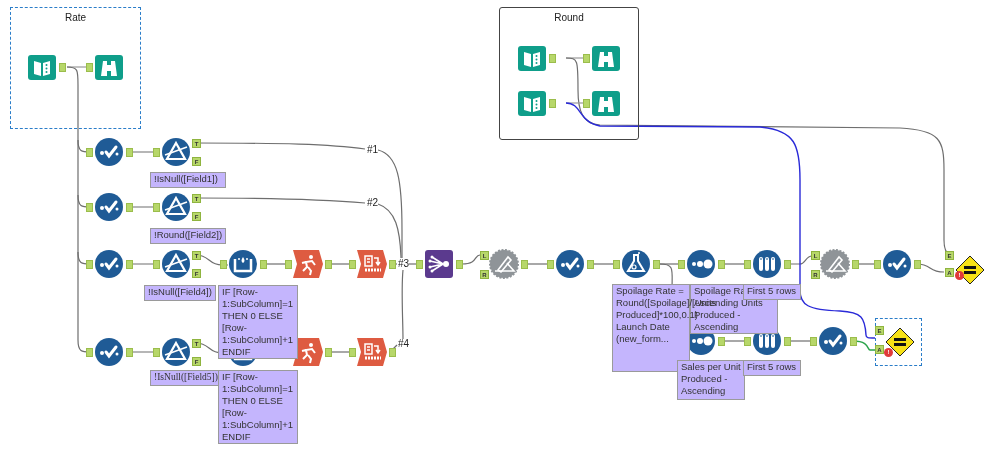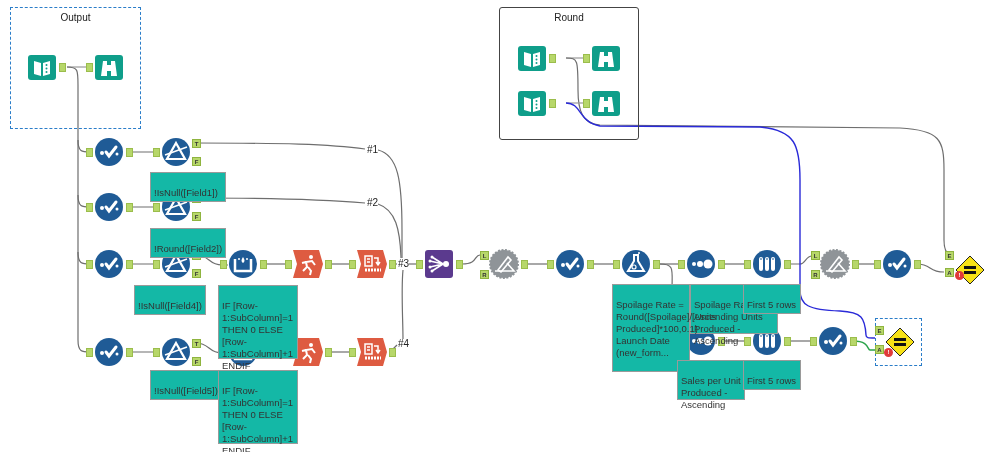--- a/index.html
+++ b/index.html
@@ -4,21 +4,21 @@
 <style>
   html, body { margin:0; padding:0; background:#ffffff; }
   body { width:998px; height:452px; position:relative; overflow:hidden; font-family:"Liberation Sans", sans-serif; }
   #canvas { position:absolute; left:0; top:0; width:998px; height:452px; }
   .container { position:absolute; box-sizing:border-box; }
   .container-title { position:absolute; left:0; right:0; top:4px; text-align:center; font-size:10px; color:#222; }
   .tool { position:absolute; width:30px; height:30px; }
   .tool svg { width:30px; height:30px; display:block; }
   .anchor { position:absolute; width:7px; height:9px; background:#b7d76a; border:1px solid #9bbd4c; box-sizing:border-box; }
   .anchor-lbl { position:absolute; width:9px; height:9px; background:#b7d76a; border:1px solid #8fb43f; box-sizing:border-box; font-size:6px; font-weight:bold; color:#333; text-align:center; line-height:8px; }
-  .note { position:absolute; background:#14b8a6; border:1px solid #9a9a9a; font-size:9.5px; color:#333; padding:14px 3px; box-sizing:border-box; line-height:12px; font-family:"Liberation Sans", sans-serif; }
+  .note { position:absolute; background:#c4b5fd; border:1px solid #9a9a9a; font-size:9.5px; color:#333; padding:0 3px; box-sizing:border-box; line-height:12px; font-family:"Liberation Sans", sans-serif; }
   .hash { position:absolute; font-size:10px; color:#222; font-family:"Liberation Sans", sans-serif; background:#fff; line-height:10px; }
   .err { position:absolute; width:9px; height:9px; border-radius:50%; background:#e03a3a; color:#fff; font-size:6px; text-align:center; line-height:9px; font-weight:bold; }
 </style>
 </head>
 <body>
 
 <svg id="canvas" viewBox="0 0 998 452">
   <g fill="none" stroke="#6e6e6e" stroke-width="1.2">
 
     <path d="M67 67 L92 67" stroke="#999"></path>
@@ -66,21 +66,21 @@
     <path d="M566 58 C578 58 578 60 578 90 C578 110 582 124 600 125 L900 128 C940 130 944 140 944 170 L944 240 C944 252 948 256 954 256"></path>
     <path d="M566 103 L590 103" stroke="#999"></path>
   </g>
 
   <path d="M566 103 C582 103 578 122 600 126 L760 127 C795 130 800 145 800 180 L800 290 C800 305 808 310 840 311 C862 312 865 318 866 335 C866 338 868 338 875 338" fill="none" stroke="#2a2ad8" stroke-width="1.4"></path>
 
   <path d="M853 341 C870 341 867 350 870 350 L880 350" fill="none" stroke="#2aa34a" stroke-width="1.4"></path>
 </svg>
 
 <div class="container" style="left:10px;top:7px;width:131px;height:122px;border:1px dashed #2a7dc9;">
-  <div class="container-title">Output</div>
+  <div class="container-title">Rate</div>
 </div>
 <div class="container" style="left:499px;top:7px;width:140px;height:133px;border:1px solid #444;border-radius:3px;">
   <div class="container-title">Round</div>
 </div>
 <div class="container" style="left:875px;top:318px;width:47px;height:48px;border:1px dashed #2a7dc9;"></div>
 
 <div id="tools">
     <div class="tool" style="left: 27px; top: 52px;">
       <svg viewBox="0 0 30 30">
         <rect x="1" y="3" width="28" height="25" rx="3" fill="#0f9e8a"></rect>
@@ -407,23 +407,23 @@
     <div class="anchor-lbl" style="left: 945px; top: 251px;">E</div>
     <div class="anchor-lbl" style="left: 945px; top: 268px;">A</div>
     <div class="anchor-lbl" style="left: 875px; top: 326px;">E</div>
     <div class="anchor-lbl" style="left: 875px; top: 345px;">A</div>
     <div class="err" style="left: 955px; top: 271px;">!</div>
     <div class="err" style="left: 884px; top: 348px;">!</div>
   </div>
 
 <div class="note" style="left:150px;top:172px;width:76px;height:16px;">!IsNull([Field1])</div>
 <div class="note" style="left:150px;top:228px;width:76px;height:16px;">!Round([Field2])</div>
-<div class="note" style="left:134px;top:285px;width:72px;height:16px;">!IsNull([Field4])</div>
+<div class="note" style="left:144px;top:285px;width:72px;height:16px;">!IsNull([Field4])</div>
 <div class="note" style="left:218px;top:285px;width:80px;height:74px;">IF [Row-1:SubColumn]=1 THEN 0 ELSE [Row-1:SubColumn]+1 ENDIF</div>
-<div class="note" style="left:150px;top:370px;width:72px;height:24px;">!IsNull([Field5])</div>
+<div class="note" style="left:150px;top:370px;width:72px;height:16px;font-family:Liberation Serif, serif;">!IsNull([Field5])</div>
 <div class="note" style="left:218px;top:370px;width:80px;height:74px;">IF [Row-1:SubColumn]=1 THEN 0 ELSE [Row-1:SubColumn]+1 ENDIF</div>
 <div class="note" style="left:690px;top:284px;width:88px;height:50px;">Spoilage Rate - Ascending Units Produced - Ascending</div>
 <div class="note" style="left:612px;top:284px;width:78px;height:88px;">Spoilage Rate = Round([Spoilage]/[Units Produced]*100,0.1) Launch Date (new_form...</div>
 <div class="note" style="left:743px;top:284px;width:58px;height:16px;">First 5 rows</div>
 <div class="note" style="left:677px;top:360px;width:68px;height:40px;">Sales per Unit Produced - Ascending</div>
 <div class="note" style="left:743px;top:360px;width:58px;height:16px;">First 5 rows</div>
 
 <div class="hash" style="left:367px;top:145px;">#1</div>
 <div class="hash" style="left:367px;top:198px;">#2</div>
 <div class="hash" style="left:398px;top:259px;">#3</div>

